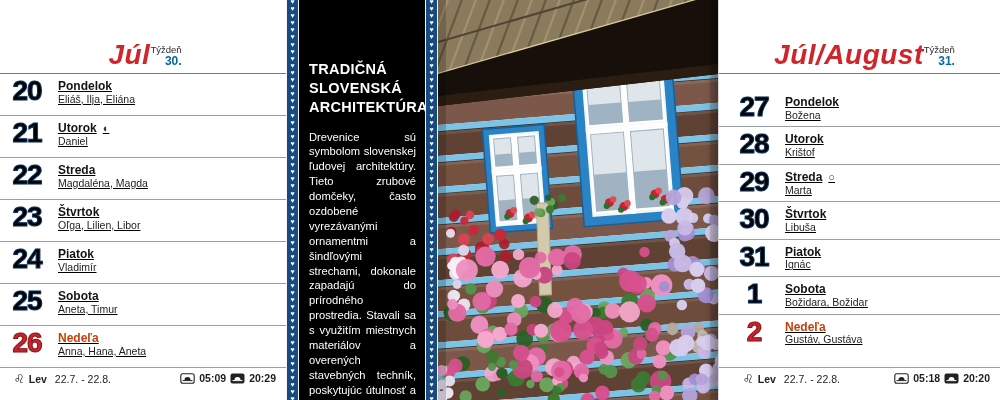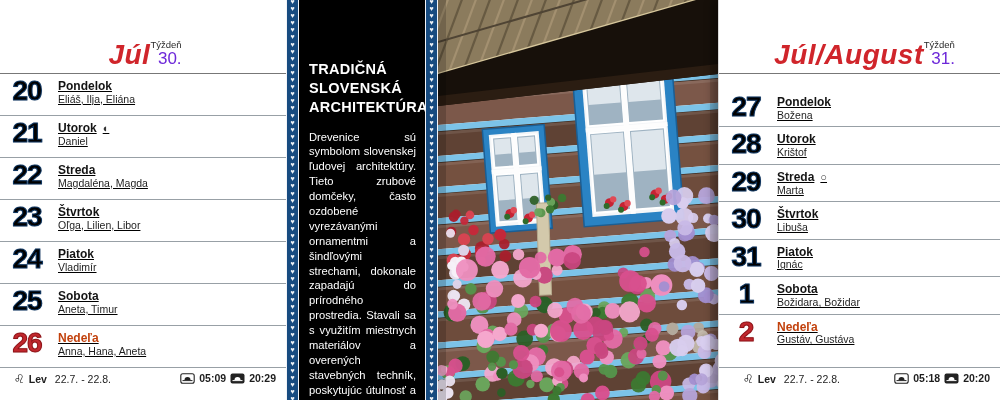--- a/index.html
+++ b/index.html
@@ -14,25 +14,25 @@
   .right-page{width:282px;box-shadow:-5px 0 9px rgba(0,0,0,.30);z-index:3;border-left:1px solid #d8d8d8;gap:16px;}
   .page-header{
     display:flex;justify-content:center;align-items:flex-end;
     height:74px;box-sizing:border-box;padding:22px 12px 4px 16px;
     border-bottom:1px solid #777;
   }
   .right-page .page-header{padding-left:22px;}
   .month{font-size:28px;font-weight:bold;font-style:italic;color:#d0252b;letter-spacing:.5px;line-height:1;}
   .weekbox{text-align:right;line-height:1.05;padding-bottom:1px;}
   .week-label{font-size:9.5px;color:#2a2a2a;}
-  .week-number{font-size:17px;font-weight:normal;color:#6d28d9;}
+  .week-number{font-size:12px;font-weight:bold;color:#0369a1;}
   .rows{flex:1;display:flex;flex-direction:column;}
   .day-row{flex:1;display:flex;border-bottom:1px solid #98a0a6;box-sizing:border-box;padding-top:3px;}
   .day-row:last-child{border-bottom:none;}
-  .right-page .day-row{padding-left:0;}
+  .right-page .day-row{padding-left:8px;}
   .day-num{
     width:54px;flex:0 0 54px;text-align:center;font-size:28px;font-weight:bold;line-height:1;
     color:#000000;-webkit-text-stroke:1px #0e3560;text-shadow:0 0 1px #0c2d50;
     letter-spacing:-1px;
   }
   .day-info{flex:1;padding-left:4px;min-width:0;text-decoration:underline;}
   .day-name-line{line-height:1.05;}
   .day-name{font-size:12px;font-weight:bold;color:#141414;}
   .moon{font-size:11px;color:#333;margin-left:6px;}
   .day-names{font-size:10.5px;color:#1d1d1d;line-height:1.12;max-width:92px;}

